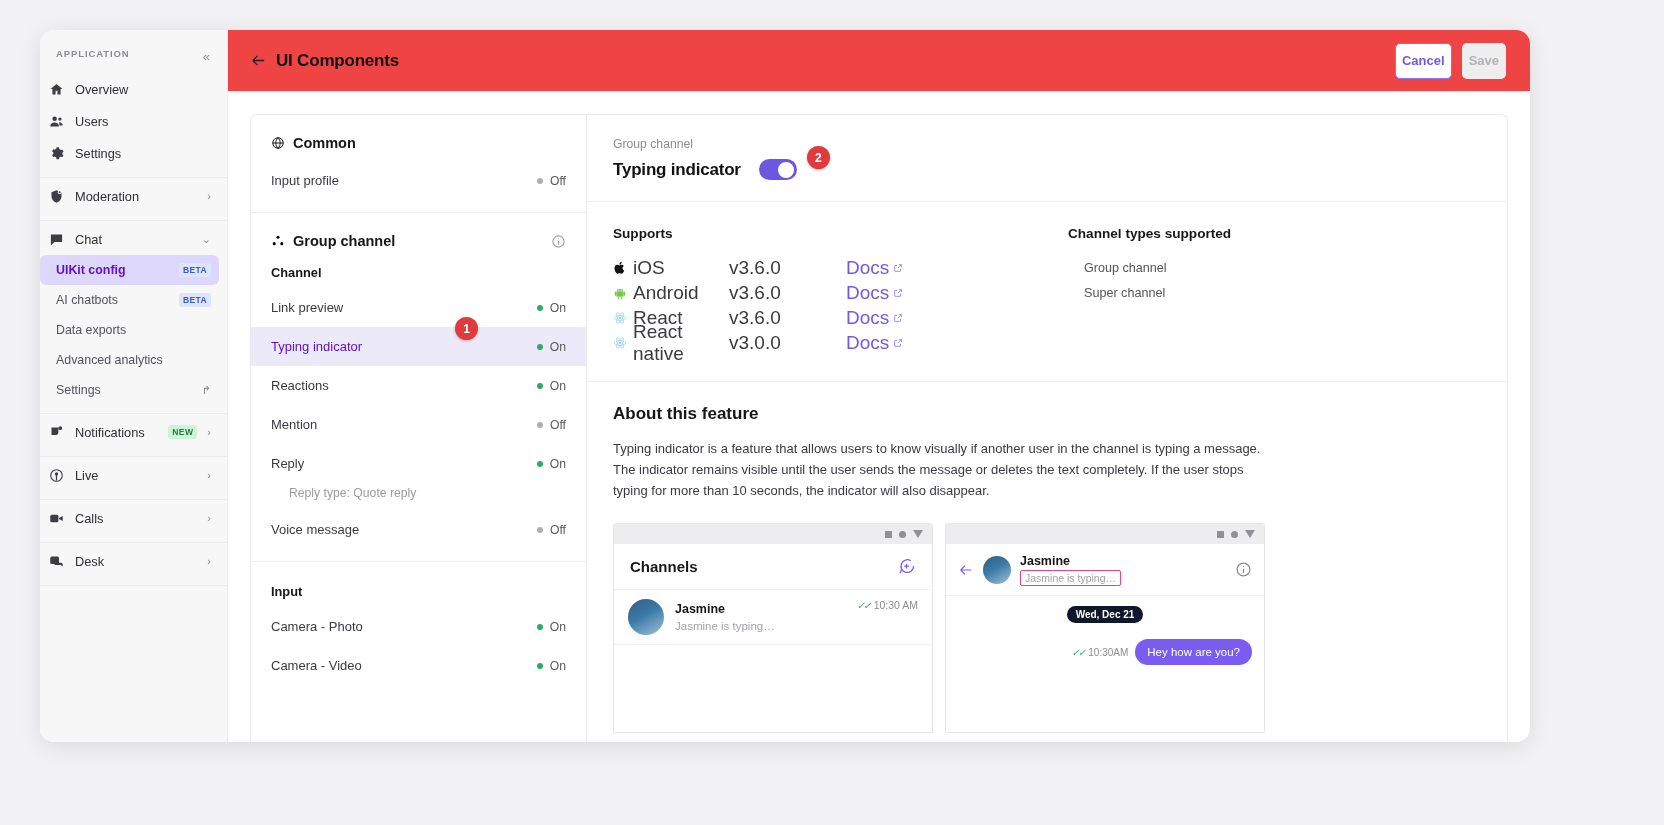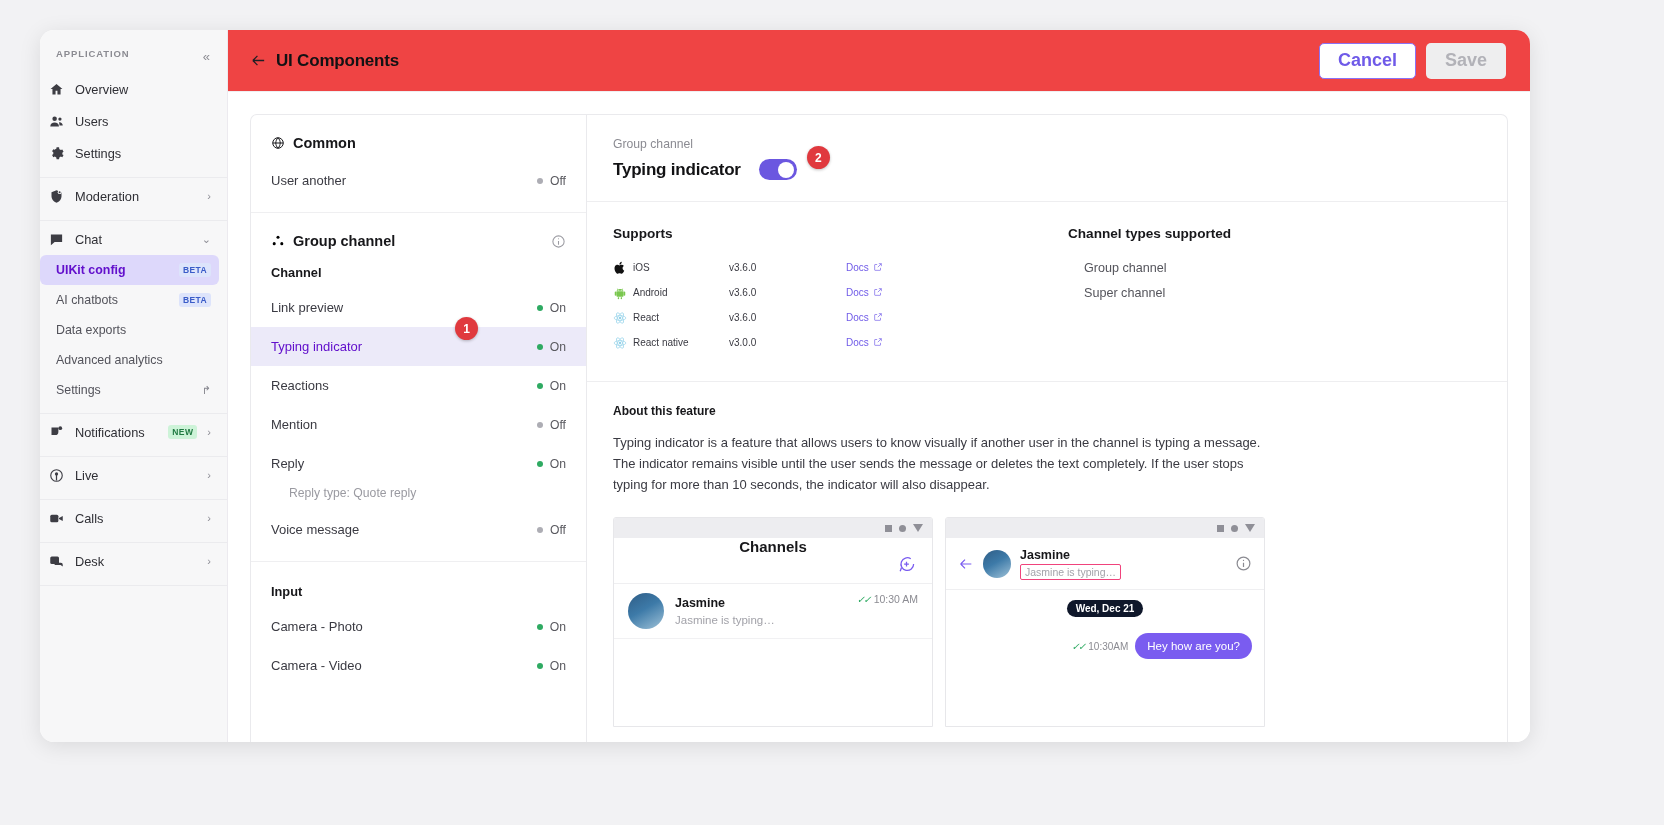--- a/index.html
+++ b/index.html
@@ -75,22 +75,22 @@
     background: #ef4444;
   }
   .back-arrow {
     width: 24px; height: 24px; display:flex; align-items:center; justify-content:center;
     color: #1f1f24; cursor: pointer; margin-right: 6px;
   }
   .back-arrow svg { width: 17px; height: 17px; stroke: currentColor; fill: none; stroke-width: 1.8; }
   .page-title { font-size: 17px; font-weight: 700; color: #121214; letter-spacing: -0.2px; }
   .topbar-actions { margin-left: auto; display: flex; align-items: center; gap: 10px; }
   .btn {
-    height: 36px; padding: 0 18px; border-radius: 5px;
-    font-size: 18px; font-weight: 600; cursor: pointer;
+    height: 36px; padding: 0 6px; border-radius: 5px;
+    font-size: 13px; font-weight: 600; cursor: pointer;
     display: flex; align-items: center; justify-content: center;
     border: 1px solid transparent;
   }
   .btn-cancel { background: #fff; border-color: #8b71f5; color: #6f5ae8; }
   .btn-save { background: #eeeeef; color: #b2b2b8; cursor: default; }
 
   .content { flex: 1; display: flex; padding: 22px 22px 0 22px; min-height: 0; }
   .panels {
     flex: 1; display: flex; min-height: 0;
     border: 1px solid #eaeaed; border-bottom: none;
@@ -165,32 +165,32 @@
   }
   .support-block {
     display: flex; padding: 24px 26px 26px 26px;
     border-bottom: 1px solid #eeeef0;
   }
   .sup-col { flex: 0 0 455px; }
   .types-col { flex: 1; }
   .blk-title { font-size: 13.6px; font-weight: 700; color: #17171a; margin-bottom: 14px; }
   .sup-row {
     display: flex; align-items: center; height: 25px;
-    font-size: 10px; color: #3a3a42;
+    font-size: 19px; color: #3a3a42;
   }
   .sup-row .pico { width: 20px; flex: 0 0 20px; display: flex; align-items: center; }
   .sup-row .pico svg { width: 14px; height: 14px; }
   .sup-row .pname { flex: 0 0 96px; }
   .sup-row .pver { flex: 0 0 117px; color: #3a3a42; }
-  .sup-row .pdocs { color: #6f5ae8; display: flex; align-items: flex-start; gap: 4px; cursor: pointer; }
+  .sup-row .pdocs { color: #6f5ae8; display: flex; align-items: center; gap: 4px; cursor: pointer; }
   .sup-row .pdocs svg { width: 10px; height: 10px; stroke: currentColor; fill: none; stroke-width: 1.6; }
   .type-row { font-size: 12.6px; color: #54545b; height: 25px; display: flex; align-items: center; padding-left: 16px; }
 
   .about { padding: 22px 26px 0 26px; flex: 1; min-height: 0; overflow: hidden; }
-  .about-title { font-size: 12px; font-weight: 700; color: #17171a; margin-bottom: 14px; }
+  .about-title { font-size: 17px; font-weight: 700; color: #17171a; margin-bottom: 14px; }
   .about-text { font-size: 13px; line-height: 1.62; color: #3a3a42; max-width: 650px; }
 
   .shots { display: flex; gap: 12px; margin-top: 22px; }
   .shot {
     width: 320px; flex: 0 0 320px; height: 210px;
     border: 1px solid #e7e7ea; border-radius: 3px 3px 0 0;
     background: #fff; overflow: hidden; position: relative;
   }
   .shot-bar {
     height: 20px; background: #ededf0;
@@ -198,21 +198,20 @@
     gap: 7px; padding-right: 9px;
   }
   .sq { width: 7px; height: 7px; background: #8f8f97; }
   .ci { width: 7px; height: 7px; background: #8f8f97; border-radius: 50%; }
   .tri { width: 0; height: 0; border-left: 5px solid transparent; border-right: 5px solid transparent; border-top: 8px solid #8f8f97; }
 
   
   .ch-head {
     height: 46px; display: flex; align-items: center; padding: 0 16px;
     border-bottom: 1px solid #efeff1;
-    flex-direction: column;
   }
   .ch-head .t { font-size: 15px; font-weight: 700; color: #17171a; }
   .plus-icon { margin-left: auto; color: #7a5cf0; display:flex; }
   .plus-icon svg { width: 19px; height: 19px; }
   .ch-item { display: flex; align-items: flex-start; gap: 11px; padding: 9px 14px; border-bottom: 1px solid #f1f1f3; }
   .av { width: 36px; height: 36px; border-radius: 50%; flex: 0 0 36px; overflow: hidden; position: relative; }
   .av.a1 { background: linear-gradient(150deg,#2f5d86 0%,#3d7aa8 45%,#9fc2d8 100%); }
   .av.a2 { background: #b03030; }
   .av.a2::before { content:""; position:absolute; left:0; top:0; width:50%; height:50%; background:#c4605c; }
   .av.a2::after  { content:""; position:absolute; left:0; bottom:0; width:50%; height:50%; background:#7b4a3a; }
@@ -421,21 +420,21 @@
             <div class="sect-title">
               <span class="gicon">
                 <svg viewBox="0 0 24 24" fill="none" stroke="currentColor" stroke-width="1.7">
                     <circle cx="12" cy="12" r="9"></circle>
                     <path d="M3 12h18M12 3c5 5 5 13 0 18M12 3c-5 5-5 13 0 18"></path>
                   </svg>
               </span>
               <span>Common</span>
             </div>
             <div class="row">
-              <span class="rlabel">User another</span>
+              <span class="rlabel">Input profile</span>
               <span class="rstate">
                 <i class="dot off"></i>
                 <span>Off</span>
               </span>
             </div>
           </div>
 
           <div class="list-sect">
             <div class="sect-title">
               <span class="gicon">

